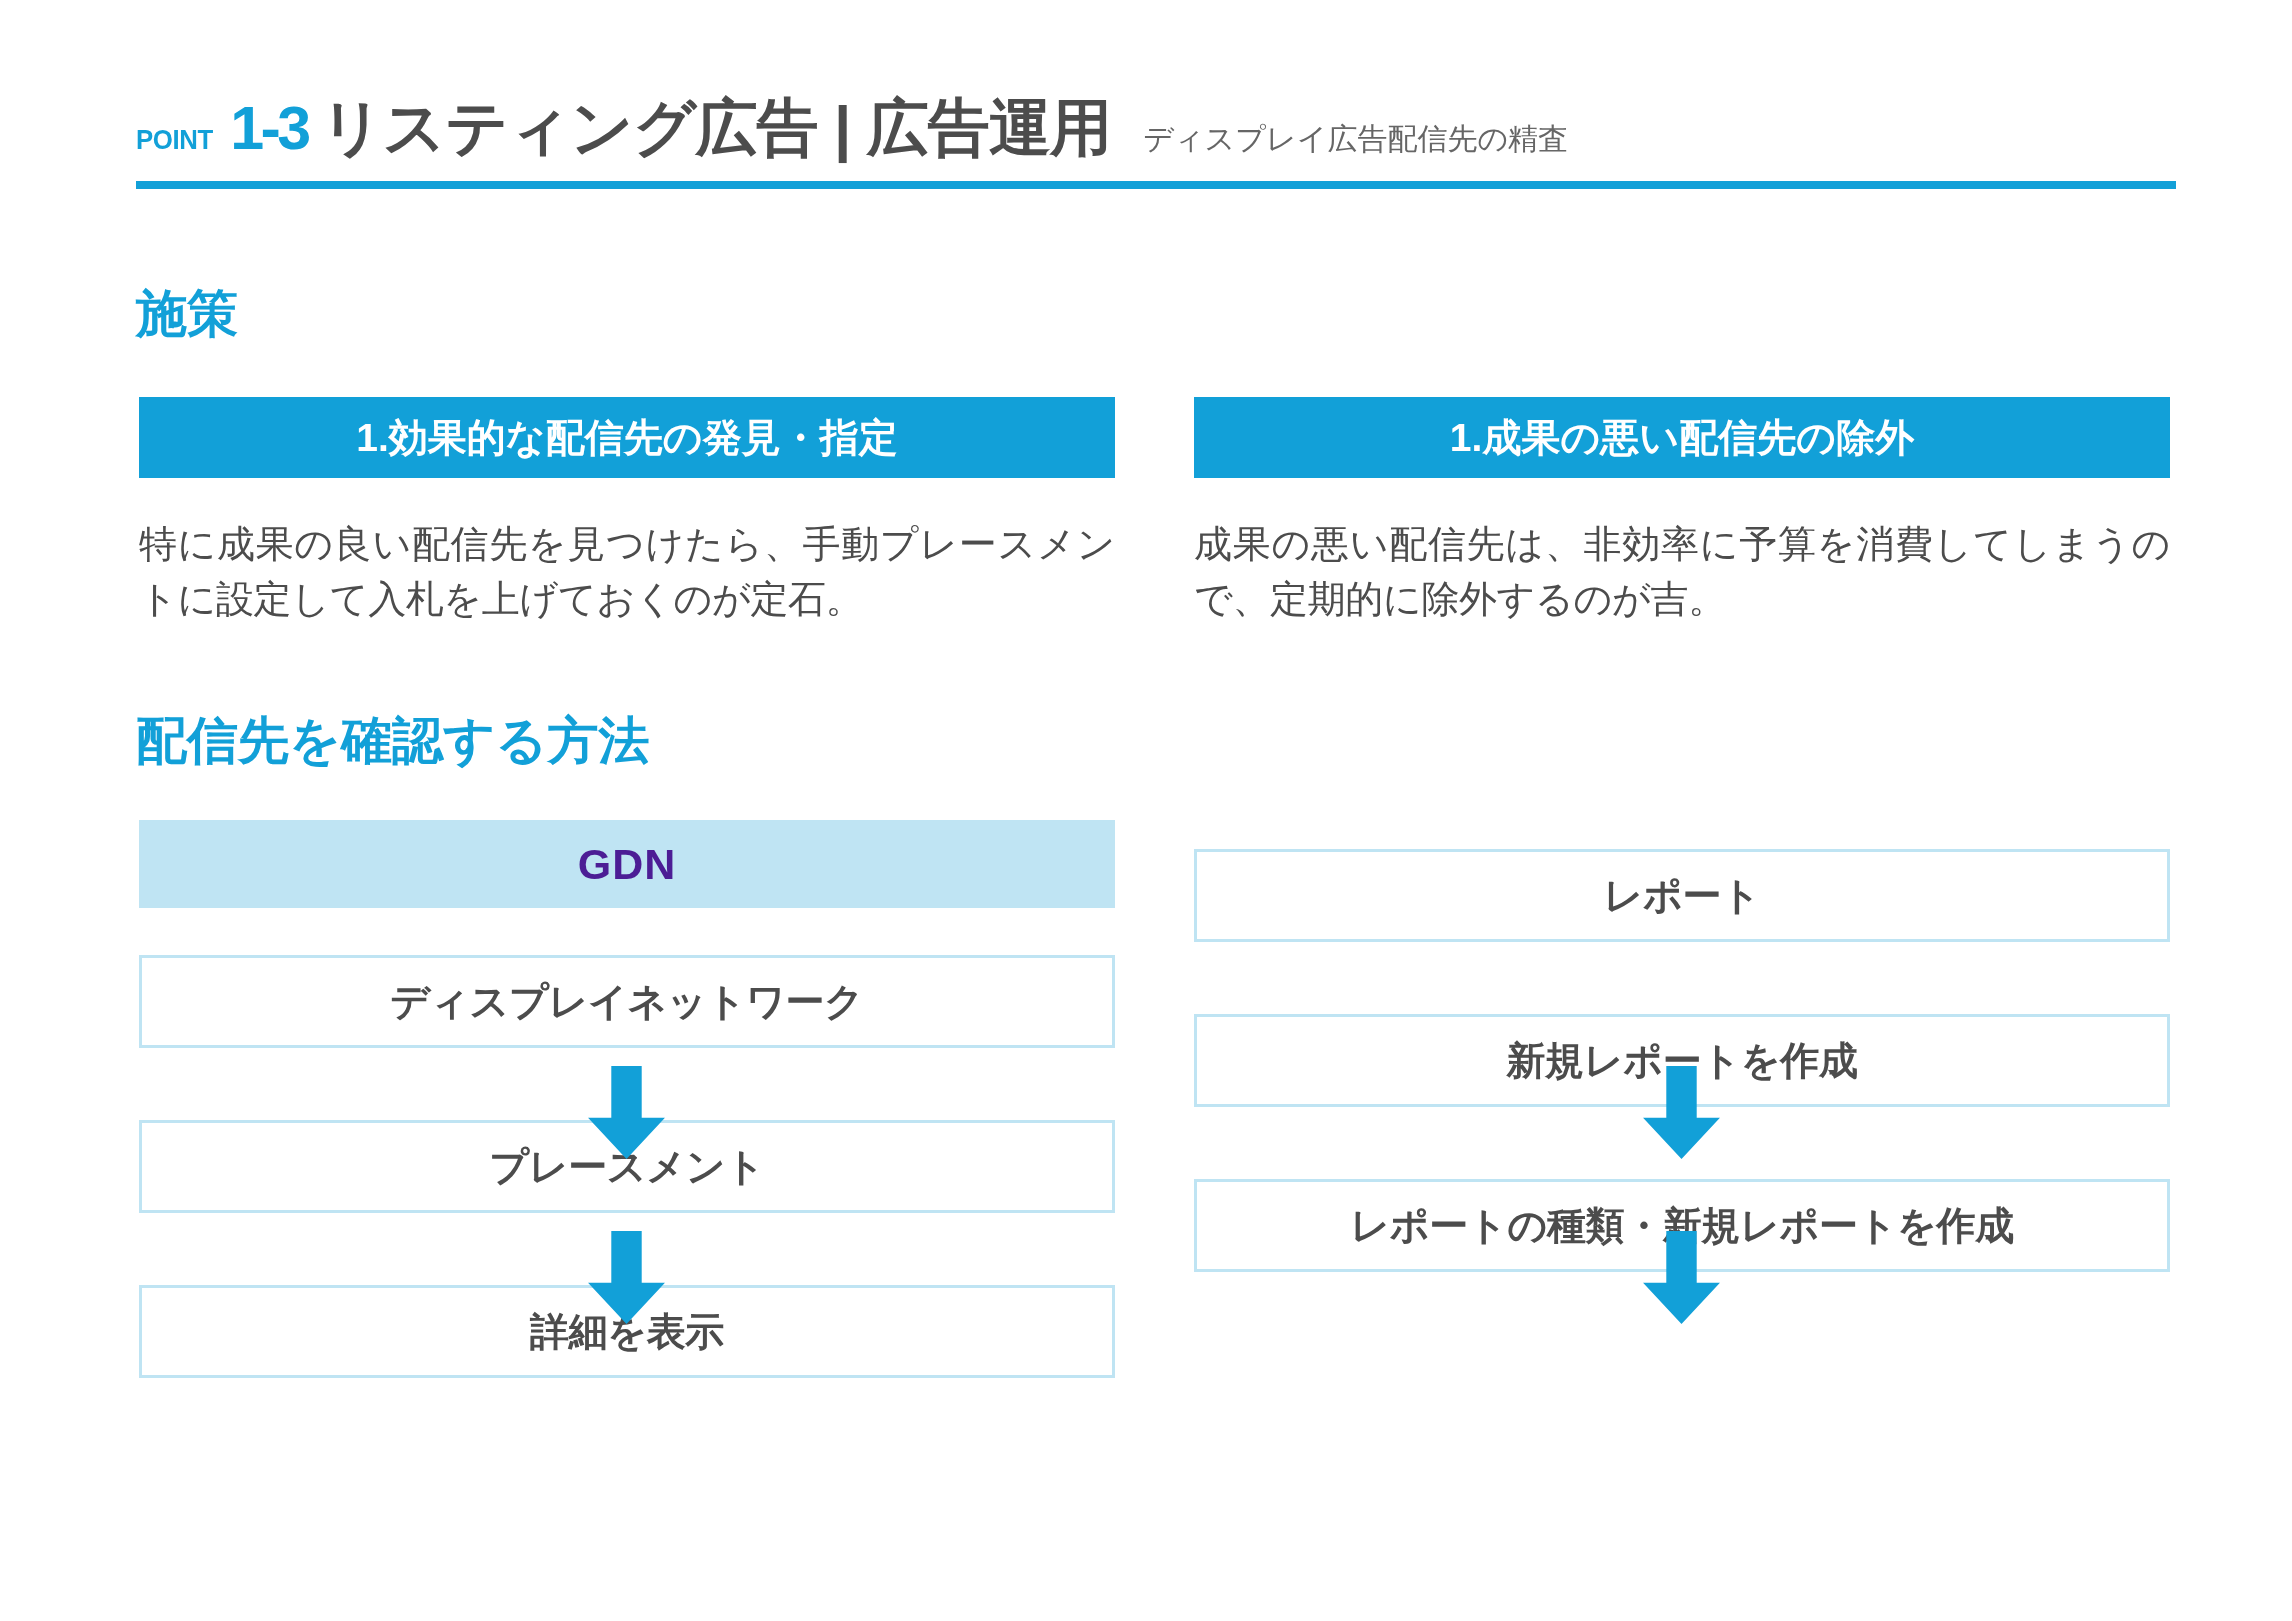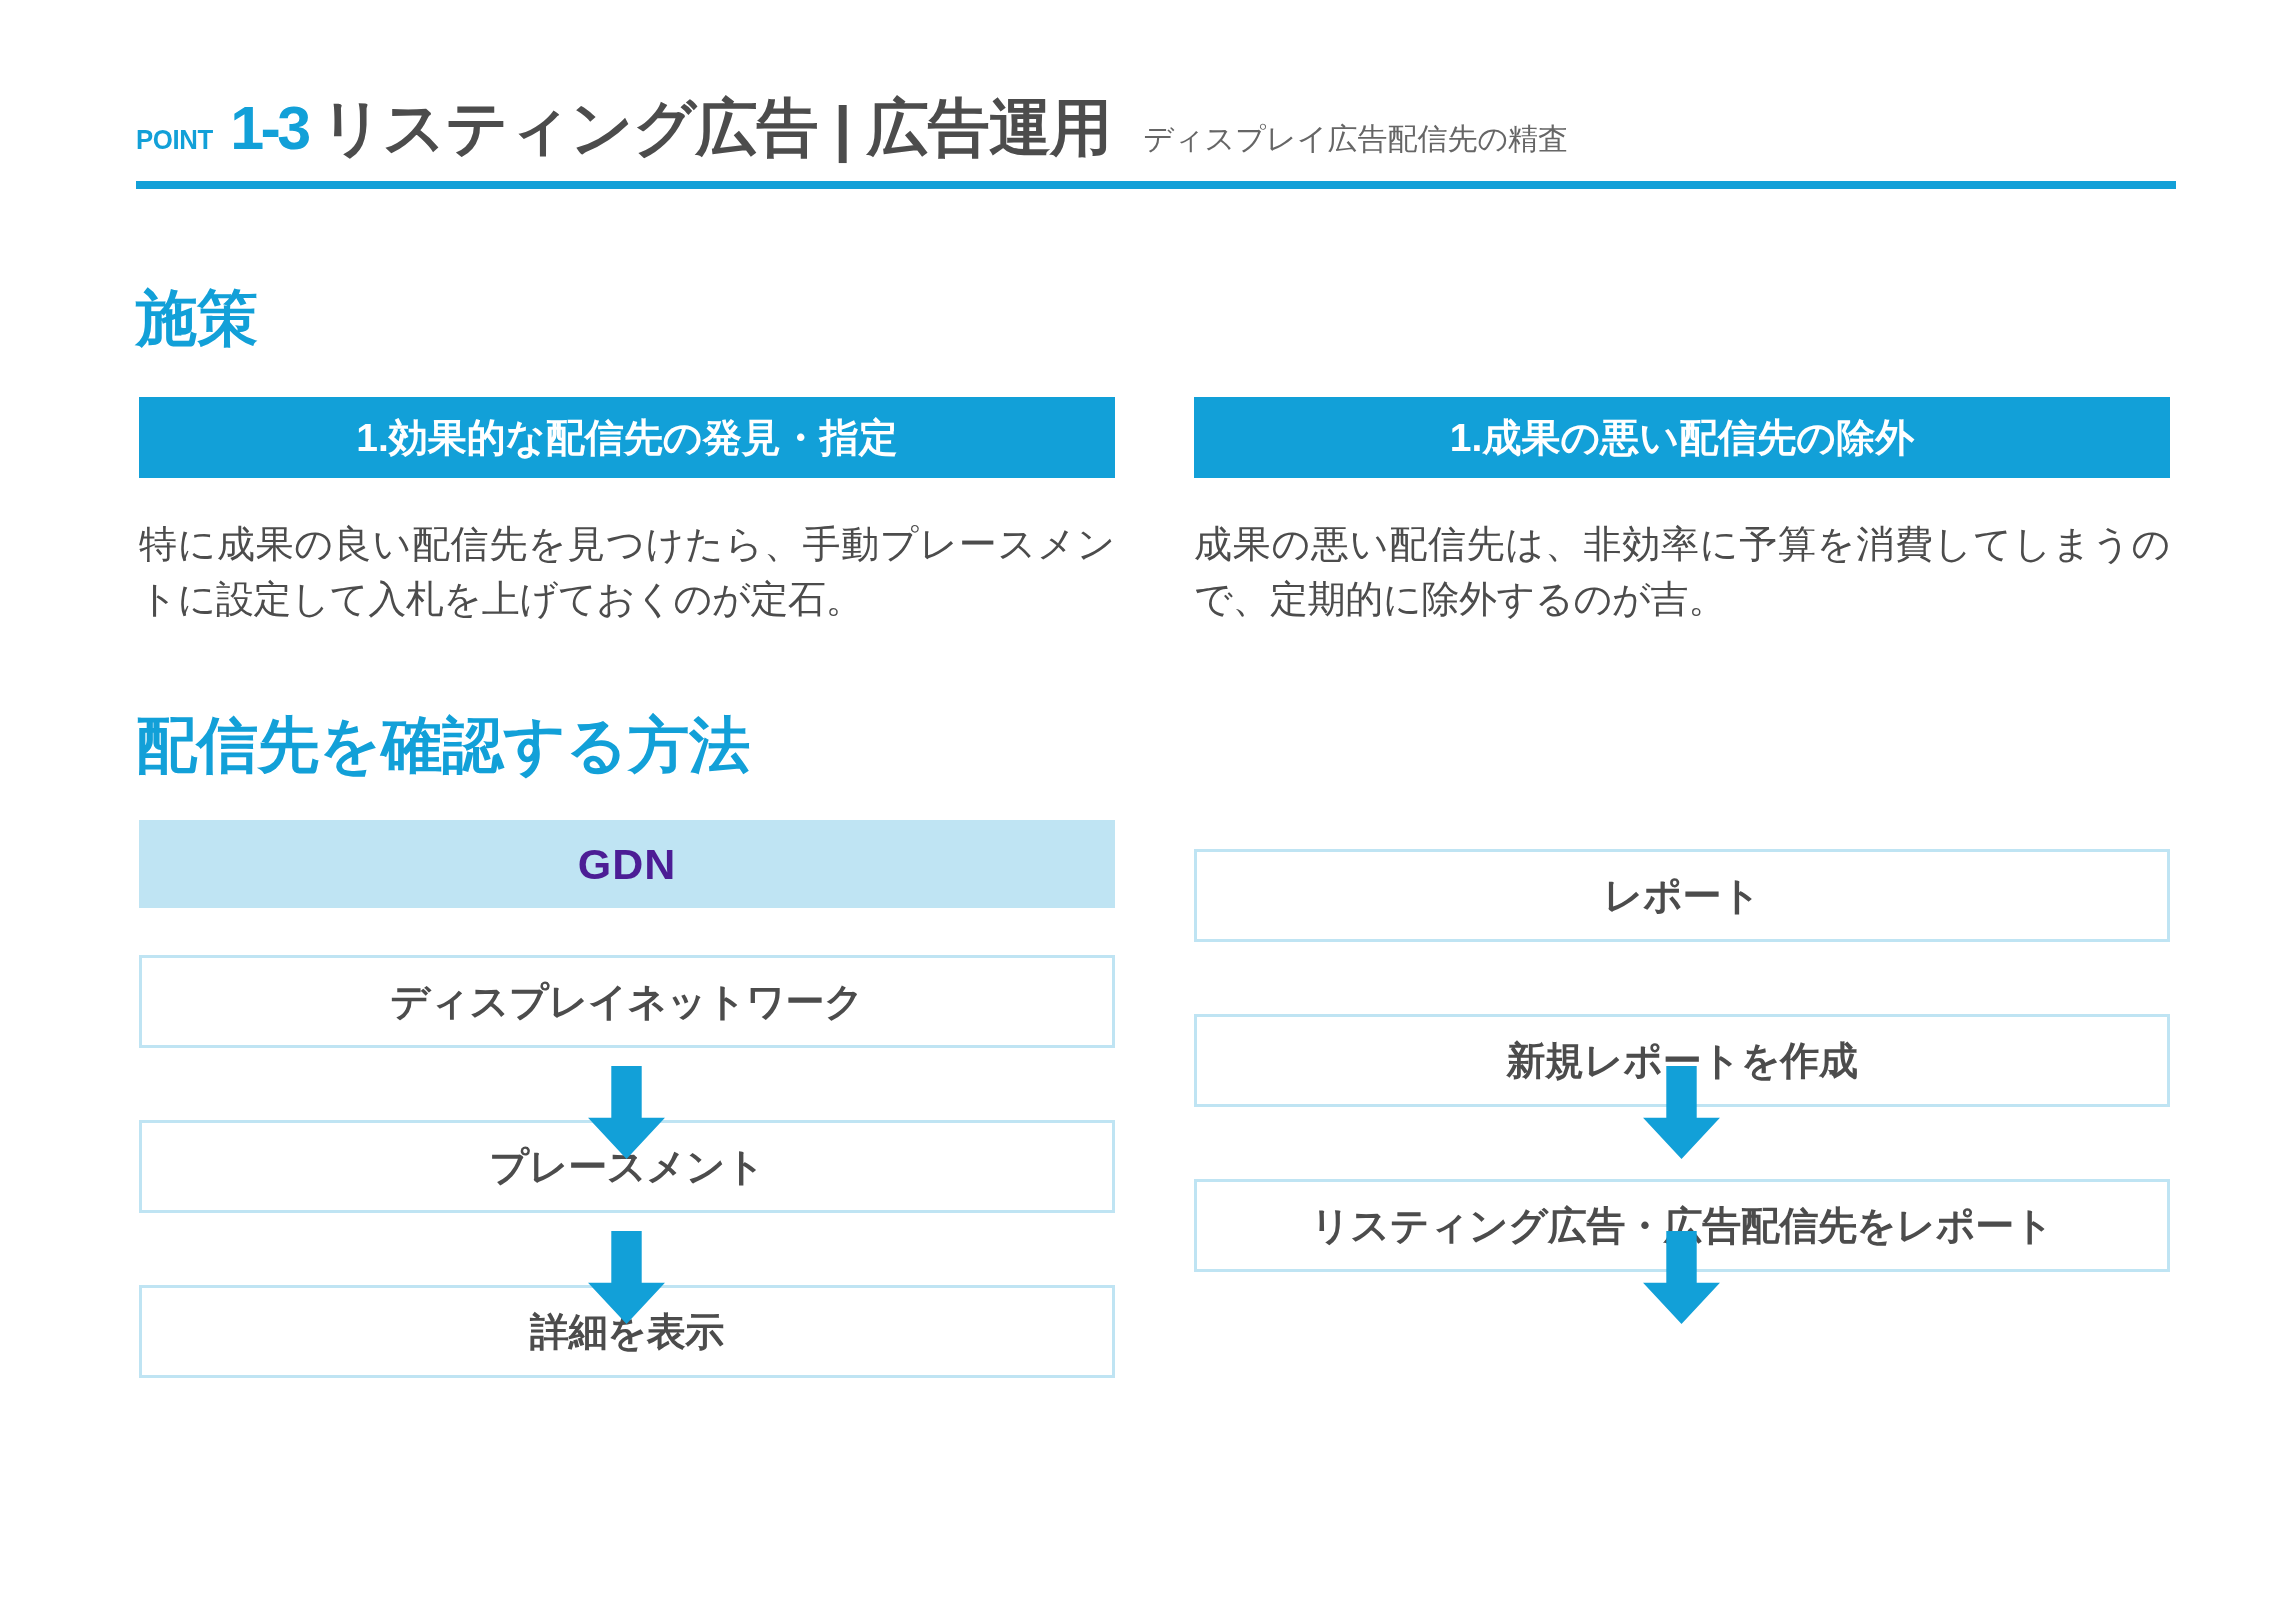--- a/index.html
+++ b/index.html
@@ -76,21 +76,21 @@
     top: 181px;
     width: 2040px;
     height: 8px;
     background: #12a0d8;
   }
 
   
   .section-heading {
     position: absolute;
     color: #12a0d8;
-    font-size: 61px;
+    font-size: 51px;
     font-weight: bold;
     letter-spacing: 0px;
     line-height: 1;
   }
 
   #heading-measures { left: 136px; top: 288px; }
   #heading-methods  { left: 136px; top: 715px; }
 
   
   .measure-block {
@@ -219,21 +219,21 @@
   <div class="flow-col" id="flow-col-gdn">
     <div class="flow-header">GDN</div>
     <div class="flow-step" id="gdn-step-1">ディスプレイネットワーク</div>
     <div class="flow-step" id="gdn-step-2">プレースメント</div>
     <div class="flow-step" id="gdn-step-3">詳細を表示</div>
   </div>
 
   <div class="flow-col" id="flow-col-ydn">
     <div class="flow-step" id="ydn-step-1">レポート</div>
     <div class="flow-step" id="ydn-step-2">新規レポートを作成</div>
-    <div class="flow-step" id="ydn-step-3">リスティング広告・広告配信先をレポート</div>
+    <div class="flow-step" id="ydn-step-3">レポートの種類・新規レポートを作成</div>
   </div>
 
   <div class="arrow-gdn-wrap" style="top:0;left:139px;height:1621px;">
     <div class="flow-arrow" id="gdn-arrow-1">
       <svg viewBox="0 0 86 104" xmlns="http://www.w3.org/2000/svg">
         <polygon points="26,0 60,0 60,58 86,58 43,104 0,58 26,58" fill="#12a0d8"></polygon>
       </svg>
     </div>
     <div class="flow-arrow" id="gdn-arrow-2">
       <svg viewBox="0 0 86 104" xmlns="http://www.w3.org/2000/svg">

